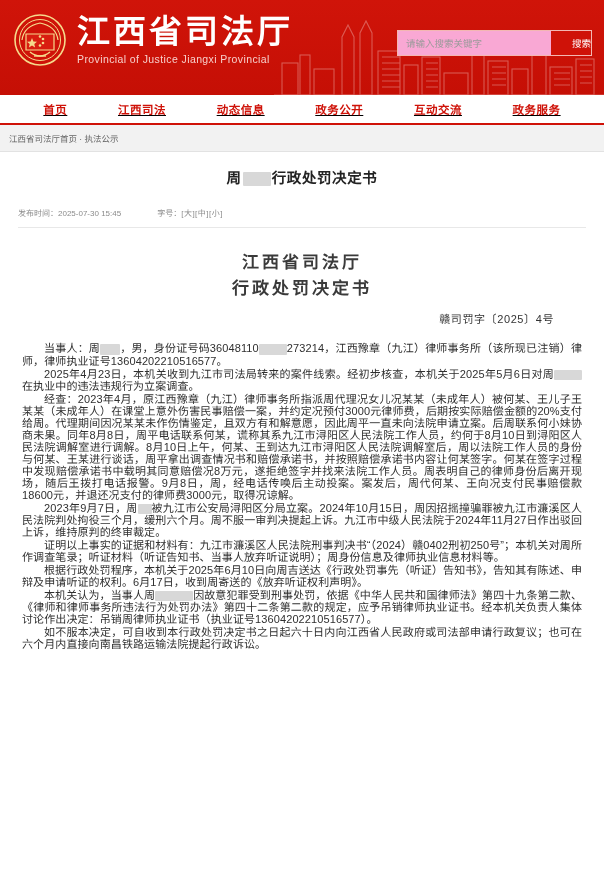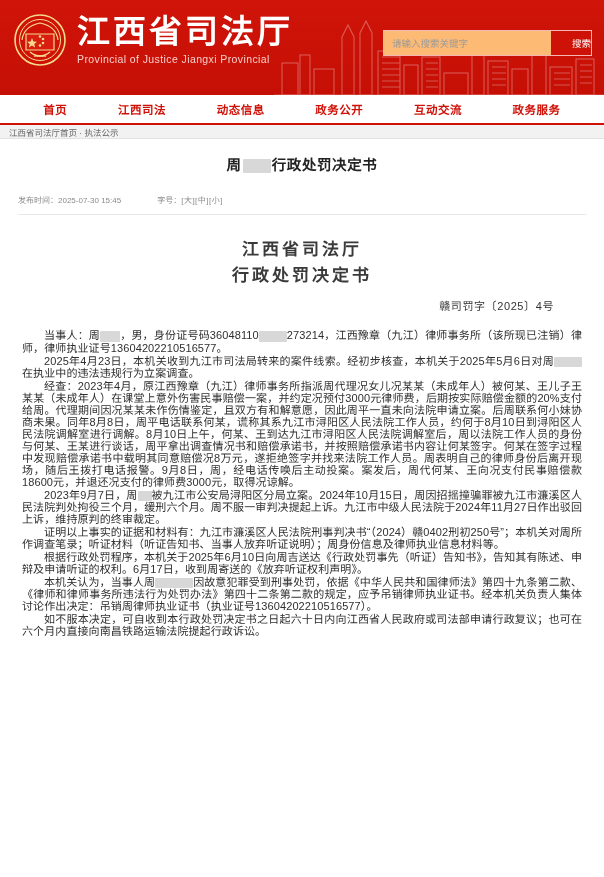--- a/index.html
+++ b/index.html
@@ -57,27 +57,27 @@
   }
   .searchbar {
     position: absolute;
     right: 12px; top: 30px;
     display: flex;
     height: 26px;
     border: 1px solid #f3b7b2;
     background: #ffffff;
   }
   .search-input {
-    width: 167px;
+    width: 153px;
     border: none;
     outline: none;
     padding: 0 8px;
     font-size: 9.5px;
     color: #555;
-    background: #fdba74;
+    background: #f9a8d4;
     font-family: "Liberation Sans", sans-serif;
   }
   .search-input::placeholder { color: #9a9a9a; }
   .search-btn {
     width: 40px;
     border: none;
     background: #cf1208;
     color: #fff;
     font-size: 9.5px;
     cursor: pointer;
@@ -87,33 +87,34 @@
 
   
   .navbar {
     height: 30px;
     background: #ffffff;
     border-bottom: 2px solid #cf1208;
     display: flex;
     align-items: center;
     justify-content: space-around;
     padding: 5px 18px;
+    text-decoration: underline;
   }
   .nav-item {
     color: #cf1208;
     font-size: 11.5px;
     font-weight: bold;
     letter-spacing: 0.5px;
     cursor: pointer;
     white-space: nowrap;
   }
 
   
   .breadcrumb-bar {
-    height: 14px;
+    height: 27px;
     background: #f2f2f2;
     border-bottom: 1px solid #e2e2e2;
     display: flex;
     align-items: center;
     padding-left: 9px;
   }
   .breadcrumb {
     font-size: 8.5px;
     color: #666;
     white-space: nowrap;

